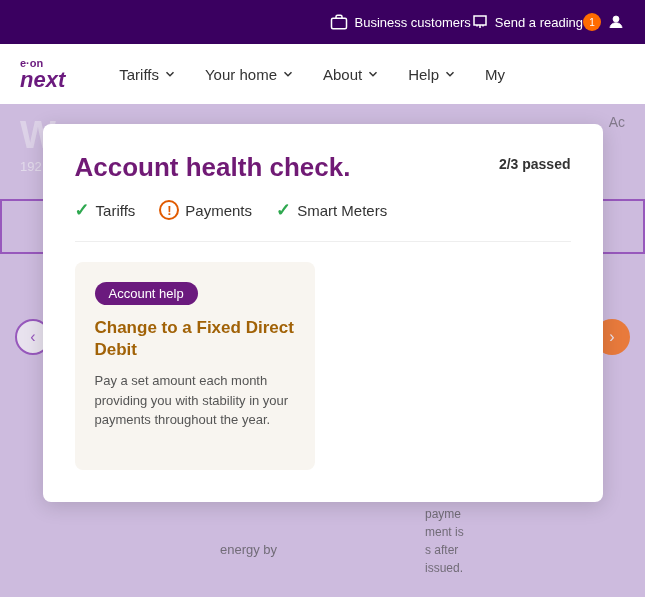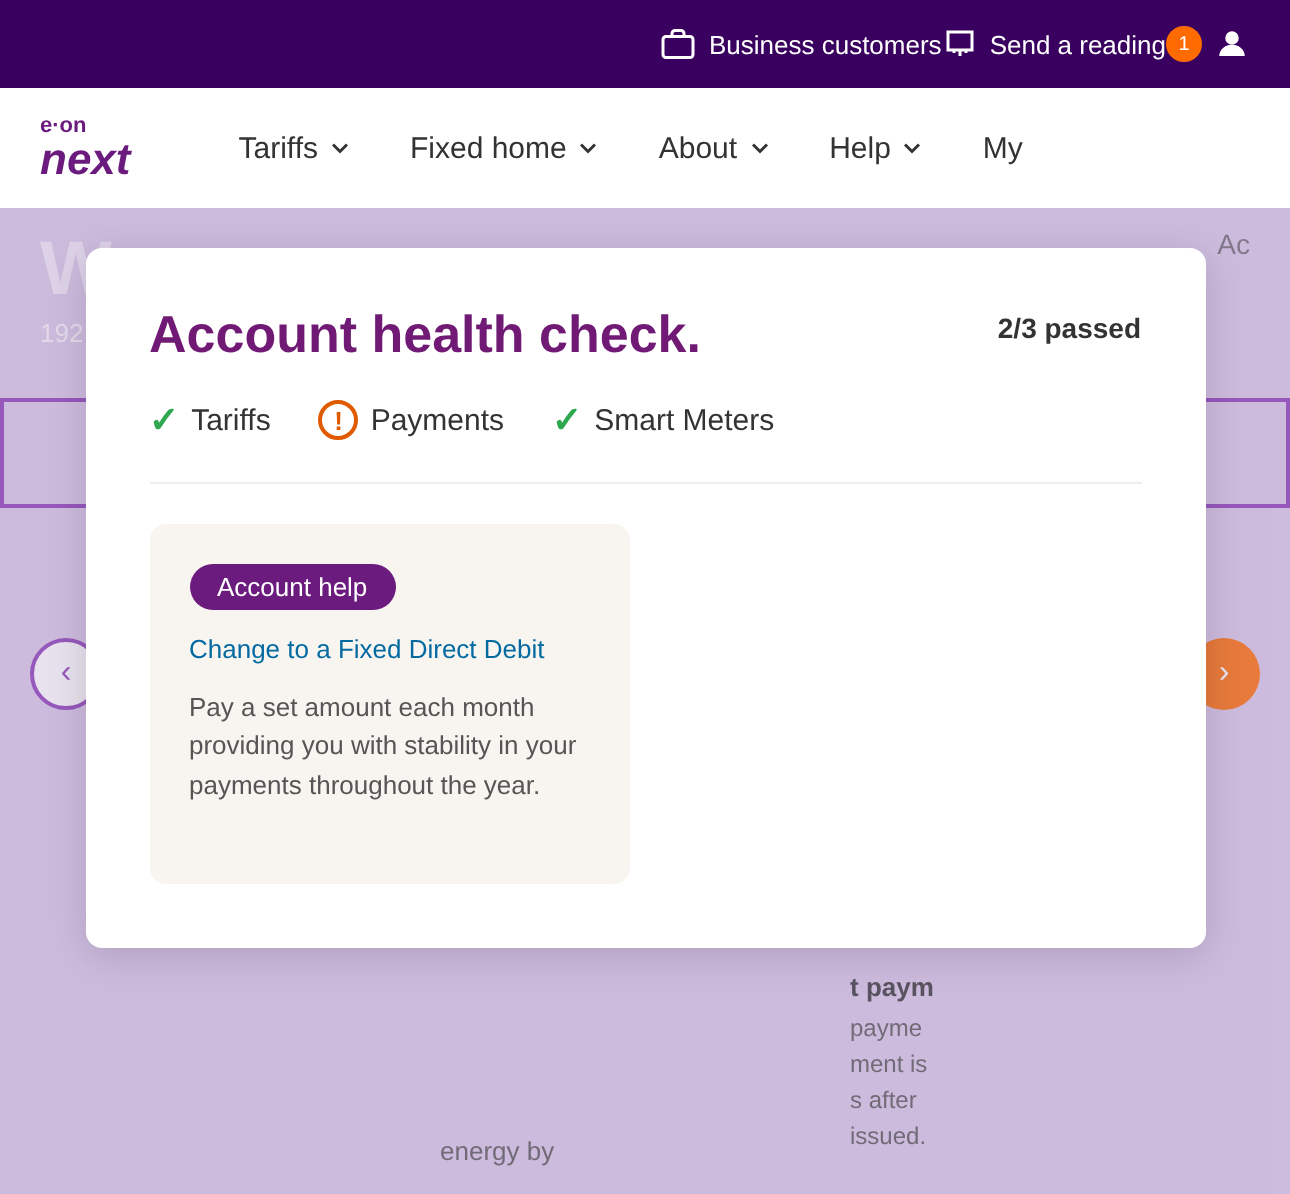--- a/index.html
+++ b/index.html
@@ -225,23 +225,23 @@
       color: white;
       border-radius: 20px;
       padding: 4px 14px;
       font-size: 13px;
       font-weight: 500;
       display: inline-block;
       margin-bottom: 12px;
     }
 
     .card-title {
-      font-size: 13px;
-      font-weight: normal;
-      color: #0369a1;
+      font-size: 17px;
+      font-weight: bold;
+      color: #a16207;
       margin-bottom: 10px;
       line-height: 1.3;
     }
 
     .card-desc {
       font-size: 13px;
       color: #555;
       line-height: 1.5;
       margin-bottom: 20px;
     }
@@ -292,21 +292,21 @@
     <div class="logo-next">next</div>
   </div>
   <div class="nav-items">
     <div class="nav-item">
       <span>Tariffs</span>
       <svg viewBox="0 0 24 24" fill="none" stroke="#333" stroke-width="2.5">
         <path d="M6 9l6 6 6-6"></path>
       </svg>
     </div>
     <div class="nav-item">
-      <span>Fixed home</span>
+      <span>Your home</span>
       <svg viewBox="0 0 24 24" fill="none" stroke="#333" stroke-width="2.5">
         <path d="M6 9l6 6 6-6"></path>
       </svg>
     </div>
     <div class="nav-item">
       <span>About</span>
       <svg viewBox="0 0 24 24" fill="none" stroke="#333" stroke-width="2.5">
         <path d="M6 9l6 6 6-6"></path>
       </svg>
     </div>
@@ -335,21 +335,21 @@
   <div style="position:absolute;bottom:20px;right:20px;width:200px;">
     <div style="font-weight:bold;font-size:13px;color:#333;margin-bottom:4px;">t paym</div>
     <div style="font-size:12px;color:#555;line-height:1.5;">
       <span>payme</span><br>
       <span>ment is</span><br>
       <span>s after</span><br>
       <span>issued.</span>
     </div>
   </div>
 
-  <div style="position:absolute;bottom:14px;left:220px;font-size:13px;color:#555;">energy by</div>
+  <div style="position:absolute;bottom:40px;left:220px;font-size:13px;color:#555;">energy by</div>
 </div>
 
 <div class="modal-overlay">
   <div class="modal">
 
     <div class="modal-header">
       <div class="modal-title">Account health check.</div>
       <div class="modal-passed">2/3 passed</div>
     </div>
 

